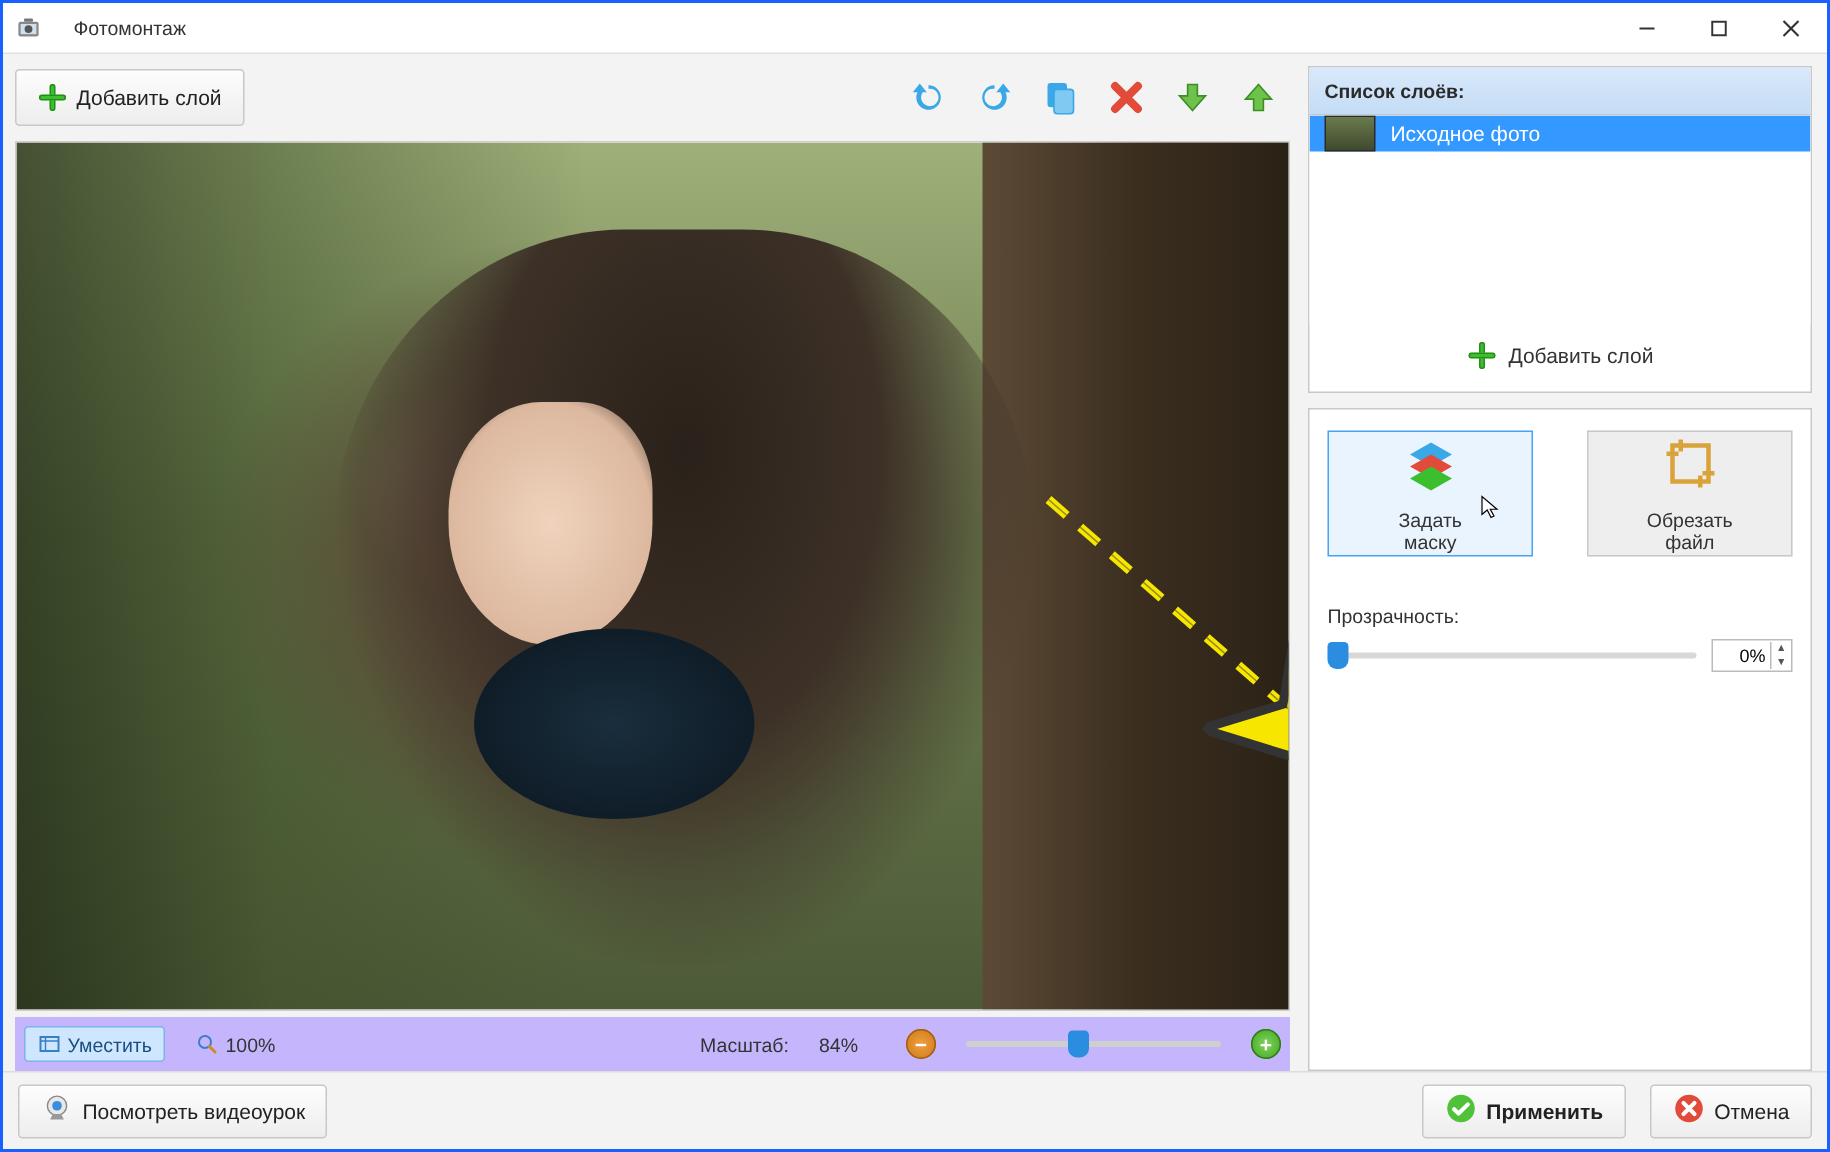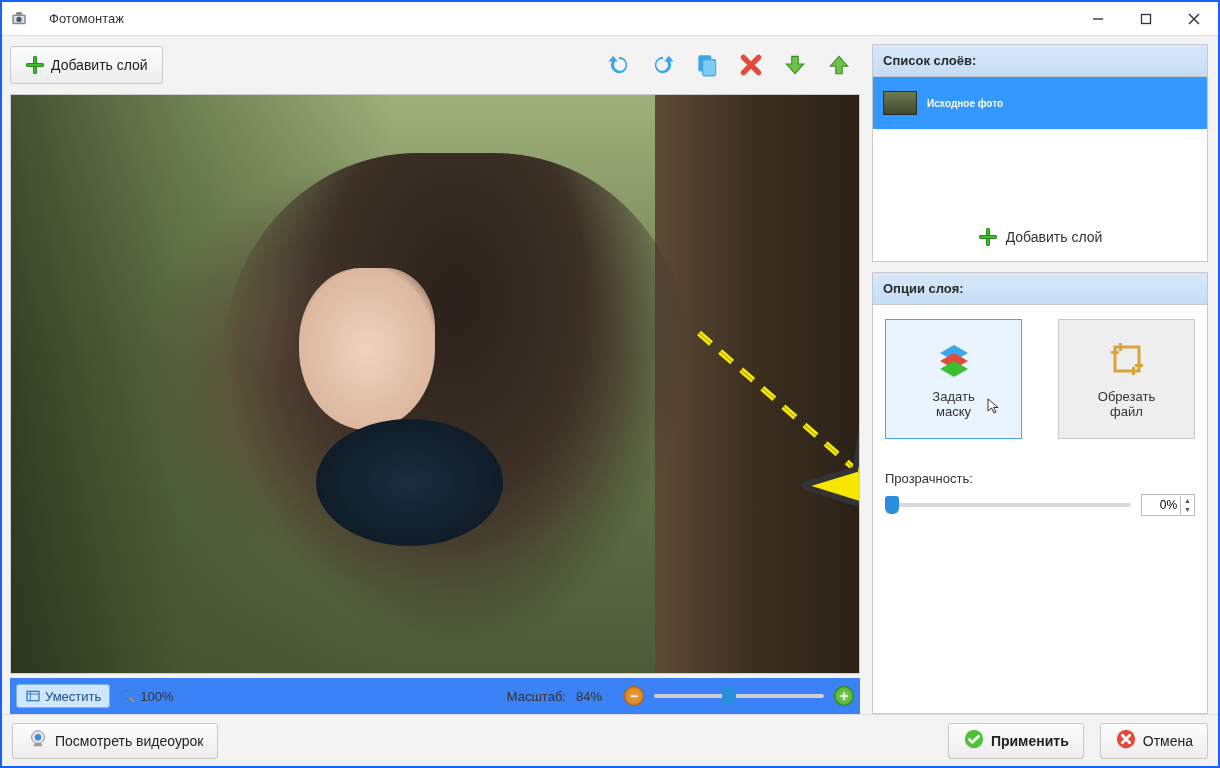--- a/index.html
+++ b/index.html
@@ -102,22 +102,22 @@
 
   
   .annotation-arrow {
     position: absolute;
     pointer-events: none;
   }
 
   
   .zoom-bar {
     height: 36px; display: flex; align-items: center;
-    background: #3b82f6; margin-top: 4px;
-    padding: 0 6px; gap: 10px;
+    background: #c4b5fd; margin-top: 4px;
+    padding: 0 6px; gap: 20px;
   }
   .fitbtn {
     display:inline-flex; align-items:center; gap:4px;
     background: #cfe6ff; border:1px solid #7db3e8;
     border-radius:3px; padding:3px 8px; font-size:13px; color:#1a4d80;
   }
   .zoom-label { font-size: 13px; color: #333; }
   .zoom-100 { display:flex; align-items:center; gap:4px; font-size:13px; color:#333; }
   .zoom-spacer { flex:1; }
   .circ-btn {
@@ -145,36 +145,36 @@
     background: linear-gradient(#d9e9fb,#c4dcf5);
     padding: 8px 10px; font-size: 13px; font-weight: bold; color:#2a2a2a;
     border-bottom:1px solid #c8c8c8;
   }
   .layer-list {
     height: 140px; background:#fff; overflow:auto;
   }
   .layer-item {
     display:flex; align-items:center; gap:10px;
     background:#3398ff; color:#fff;
-    padding:14px 10px; font-size:10px;font-weight:bold;
+    padding:0 10px; font-size:14px;
   }
   .layer-thumb {
     width:34px; height:24px;
     background: linear-gradient(#6b7a4e,#3f4a2d);
     border:1px solid #2a2a2a;
   }
   .add-layer-row {
     display:flex; justify-content:center; align-items:center;
     gap:8px; padding:10px 0 14px; font-size:14px; color:#333;
   }
   .panel-gap { height:10px; }
   .options-body { padding: 14px 12px 18px; }
   .option-tiles { display:flex; gap:36px; justify-content:flex-start; }
   .tile {
-    width: 150px; height: 120px;
+    width: 150px; height: 84px;
     border:1px solid #c8c8c8; background:#eeeeee;
     display:flex; flex-direction:column; align-items:center; justify-content:center;
     gap:10px; font-size:13px; color:#333; text-align:center;
     cursor:pointer;
   }
   .tile.selected {
     background:#eaf4ff; border:1px solid #4aa3f0;
   }
   .tile .tile-icon { width:40px; height:40px; }
   .opacity-row {
@@ -355,21 +355,20 @@
         </div>
         <div class="add-layer-row">
           <span class="plus-icon"></span>
           <span>Добавить слой</span>
         </div>
       </div>
 
       <div class="panel-gap"></div>
 
       <div class="panel" style="flex:1;">
-        <div class="panel-h">Опции слоя:</div>
         <div class="options-body">
           <div class="option-tiles">
             <div class="tile selected" style="position:relative;">
               <span class="tile-icon">
                 <svg viewBox="0 0 40 40" width="40" height="40">
                   <polygon points="20,6 34,14 20,22 6,14" fill="#3aa7e6"></polygon>
                   <polygon points="20,14 34,22 20,30 6,22" fill="#e24a3a"></polygon>
                   <polygon points="20,22 34,30 20,38 6,30" fill="#3cbf2e"></polygon>
                 </svg>
               </span>

